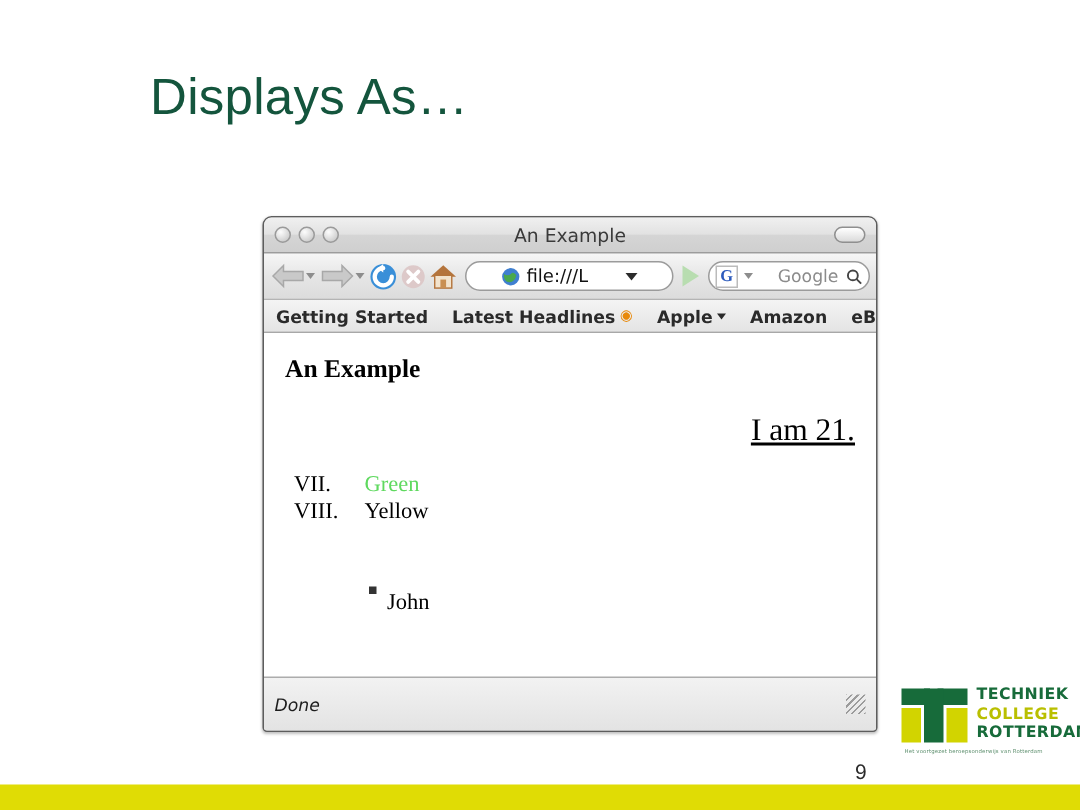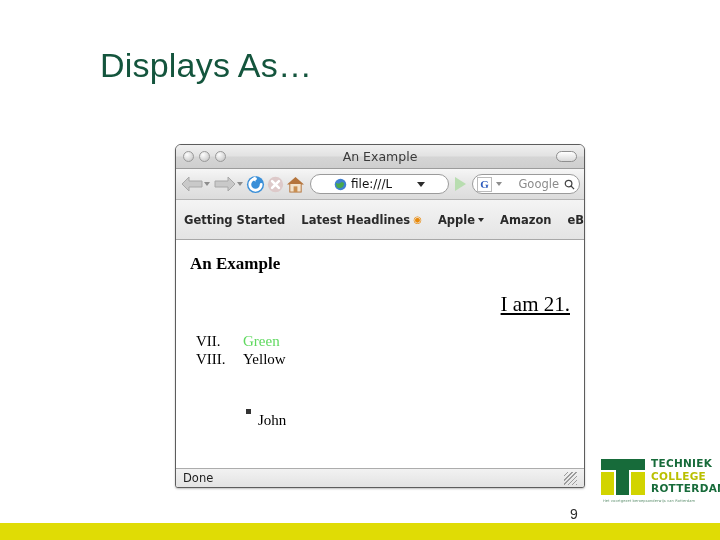--- a/index.html
+++ b/index.html
@@ -166,21 +166,21 @@
     font-size: 11.5px;
     color: #8b8b8b;
     font-family: "DejaVu Sans", sans-serif;
     flex: 1 1 auto;
     text-align: right;
     padding-right: 2px;
   }
 
   
   .bookmarks {
-    height: 40px;
+    height: 22px;
     background: linear-gradient(to bottom, #f4f4f4, #e4e4e4);
     border-bottom: 1px solid #a8a8a8;
     display: flex;
     align-items: center;
     padding: 0 8px;
     box-sizing: border-box;
     gap: 16px;
     font-family: "DejaVu Sans", sans-serif;
     font-size: 11.5px;
     font-weight: bold;
@@ -254,30 +254,31 @@
     display: inline-block;
     flex: none;
     position: relative;
     top: -3px;
   }
 
   
   .statusbar {
     position: absolute;
     left: 0; right: 0; bottom: 0;
-    height: 19px;
+    height: 36px;
     background: linear-gradient(to bottom, #f2f2f2, #e3e3e3);
     border-top: 1px solid #acacac;
     display: flex;
     align-items: center;
     padding: 0 7px;
     box-sizing: border-box;
     font-family: "DejaVu Sans", sans-serif;
     font-size: 11.5px;
     color: #1d1d1d;
+    font-style: italic;
   }
   .grip {
     margin-left: auto;
     width: 13px; height: 13px;
     background: repeating-linear-gradient(-45deg, #9b9b9b 0 1px, transparent 1px 3px);
   }
 
   
   .logo {
     position: absolute;

